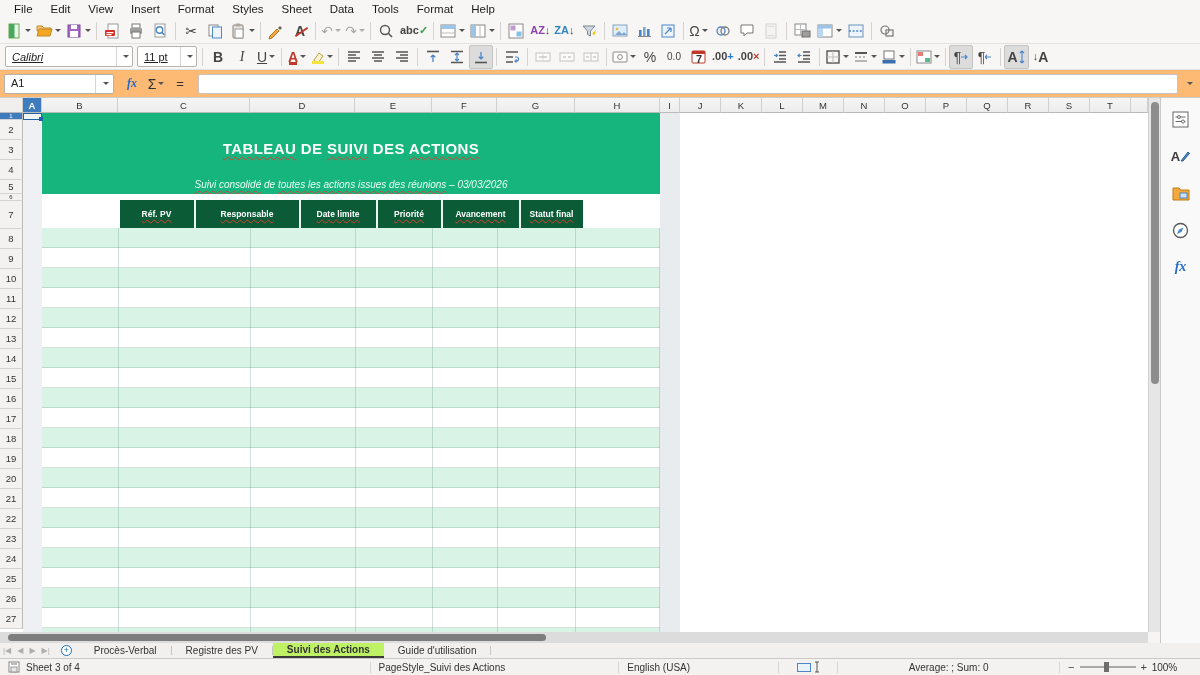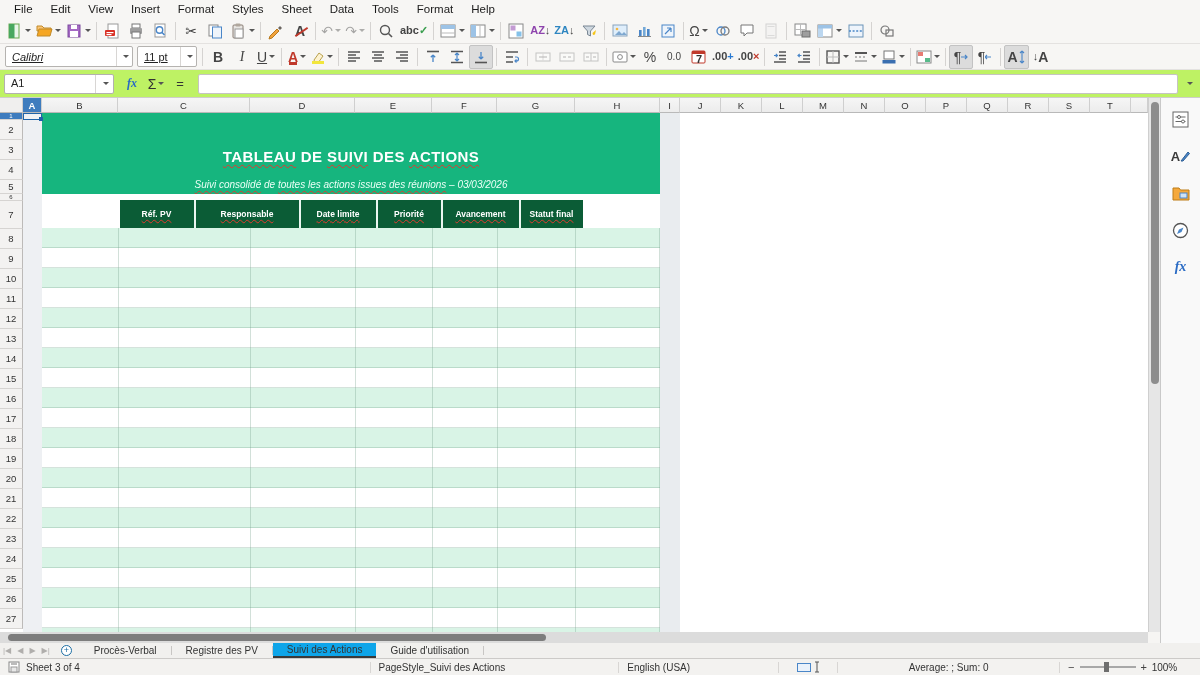--- a/index.html
+++ b/index.html
@@ -27,21 +27,21 @@
   .combo .cbtn { width:16px; height:100%; display:flex; align-items:center; justify-content:center; border-left:1px solid #d8d6d4; }
   #font-name-combo { width:128px; } #font-name-combo .cval { font-style:italic; }
   #font-size-combo { width:60px; }
 
   .glyph-stack { position:relative; display:flex; align-items:flex-end; }
   .redbar { position:absolute; left:1px; right:1px; bottom:-1px; height:3px; background:#c0392b; }
   .yelbar { position:absolute; left:1px; right:1px; bottom:-1px; height:3px; background:#f2e63c; }
   .slash { position:absolute; left:-1px; top:7px; width:15px; height:2px; background:#c0392b; transform:rotate(-35deg); }
 
   
-  #formulabar { display:flex; align-items:center; height:28px; background:#bef264; border-bottom:1px solid #cfcdcb; padding:0 4px; }
+  #formulabar { display:flex; align-items:center; height:28px; background:#fdba74; border-bottom:1px solid #cfcdcb; padding:0 4px; }
   #namebox { display:flex; width:110px; height:20px; background:#fff; border:1px solid #b3b1ae; border-radius:2px; }
   #namebox .nb-val { flex:1; font-size:11px; padding:2px 6px; color:#222; }
   #namebox .nb-car { width:18px; display:flex; align-items:center; justify-content:center; border-left:1px solid #d8d6d4; }
   #fx-glyph { font-style:italic; color:#2a6bc4; font-weight:bold; font-size:12px; font-family:"Liberation Serif", serif; }
   #sigma-glyph { font-size:14px; color:#333; }
   #eq-glyph { font-size:13px; color:#333; }
   #formula-input { flex:1; height:20px; border:1px solid #c6c4c2; border-radius:2px; background:#fff; font-size:11px; padding:0 5px; margin:0 4px 0 6px; outline:none; }
 
   
   #grid { position:absolute; top:98px; left:0; width:1148px; height:534px; background:#fff; overflow:hidden; }
@@ -54,21 +54,21 @@
   #rowh div:nth-child(1){ height:7px; font-size:6px; background:#3e7cbe; color:#fff; }
   #rowh div:nth-child(5){ height:14px; }
   #rowh div:nth-child(6){ height:7px; font-size:6px; }
   #rowh div:nth-child(7){ height:28px; }
 
   
   #sheetarea { position:absolute; top:15px; left:23px; width:1125px; height:519px; background:#fff; overflow:hidden; }
   #colA-strip { left:0; top:0; width:19px; height:519px; background:#eef0f3; }
   #colI-strip { left:637px; top:0; width:20px; height:519px; background:#e9ecef; }
   #banner { left:19px; top:0; width:618px; height:81px; background:#16b57e; text-align:center; }
-  #banner-title { margin-top:35px; font-size:15px; font-weight:bold; color:#fff; letter-spacing:.4px; }
+  #banner-title { margin-top:27px; font-size:15px; font-weight:bold; color:#fff; letter-spacing:.4px; }
   #banner-subtitle { position:absolute; left:0; right:0; bottom:4px; font-size:10px; font-style:italic; color:#ecfff7; }
   .sq { text-decoration:underline wavy #e03a30 1px; text-underline-offset:2px; }
   #row6-gap { left:19px; top:81px; width:618px; height:6px; background:#fff; }
   #theader { left:19px; top:87px; width:618px; height:28px; display:flex;justify-content:center; }
   #theader div { background:#0b5c36; color:#fff; font-size:8.5px; font-weight:bold; display:flex; align-items:center; justify-content:center; border-right:2px solid #eaf6f0; }
   #theader div:last-child { border-right:none; }
   #stripes { left:19px; top:115px; width:618px; height:404px;
     background:
       repeating-linear-gradient(180deg, rgba(0,0,0,0) 0 19px, rgba(115,160,138,.30) 19px 20px),
       repeating-linear-gradient(180deg, #d9f4e6 0 20px, #ffffff 20px 40px); }
@@ -82,21 +82,21 @@
   #hscroll { position:absolute; top:632px; left:0; width:1148px; height:11px; background:#dcdcdc; }
   #hthumb { position:absolute; top:2px; left:8px; width:538px; height:7px; background:#7d7d7d; border-radius:4px; }
   #sidebar { position:absolute; top:98px; left:1160px; width:40px; height:545px; background:#f9f9f9; border-left:1px solid #c9c9c9; display:flex; flex-direction:column; align-items:center; padding-top:10px; gap:15px; }
   .sbicon { width:22px; height:22px; display:flex; align-items:center; justify-content:center; }
 
   
   #tabbar { position:absolute; top:643px; left:0; width:1200px; height:15px; background:#f1f0ee; display:flex; align-items:center; font-size:10px; color:#333; }
   .navarr { color:#b0aeac; font-size:8px; padding:0 3px; }
   #addsheet { width:11px; height:11px; border-radius:50%; border:1px solid #1c6ea4; color:#1c6ea4; font-size:9px; line-height:9px; text-align:center; margin:0 8px; background:#fff; }
   .stab { padding:0 14px; height:15px; display:flex; align-items:center; }
-  .stab.active { background:#0ea5e9; font-weight:normal; border-bottom:2px solid #3a3a3a; }
+  .stab.active { background:#bef264; font-weight:bold; border-bottom:2px solid #3a3a3a; }
   .tabsep { width:1px; height:9px; background:#c8c6c4; }
 
   
   #statusbar { position:absolute; top:658px; left:0; width:1200px; height:17px; background:#f3f2f0; border-top:1px solid #cccac8; display:flex; align-items:center; font-size:10px; color:#333; }
   .ssep { width:1px; height:11px; background:#d8d6d4; }
   .sseg { display:flex; align-items:center; height:100%; padding:0 8px; }
   #zoomslider { display:flex; align-items:center; gap:5px; }
   #ztrack { width:56px; height:2px; background:#a8a8a8; position:relative; }
   #zthumb { position:absolute; left:24px; top:-4px; width:5px; height:10px; background:#6e6e6e; }
   #modeicon { width:14px; height:9px; border:1px solid #4a86c8; background:#eaf2fb; margin-right:3px; }

